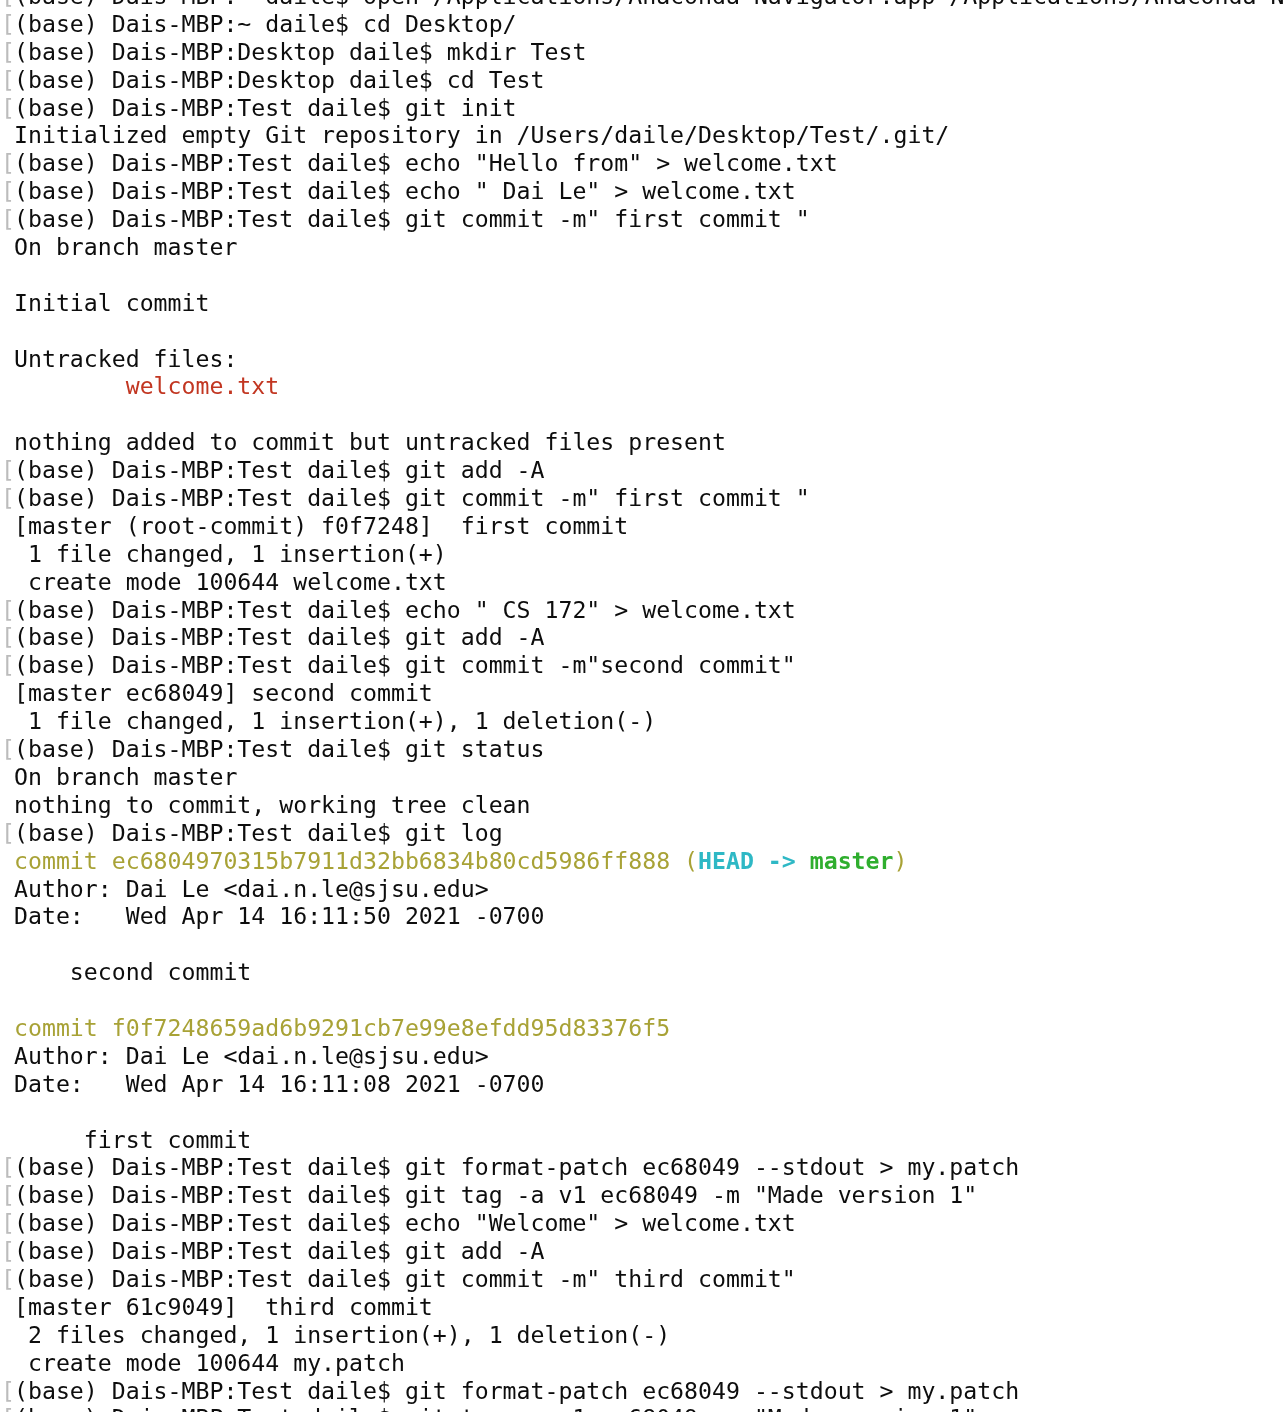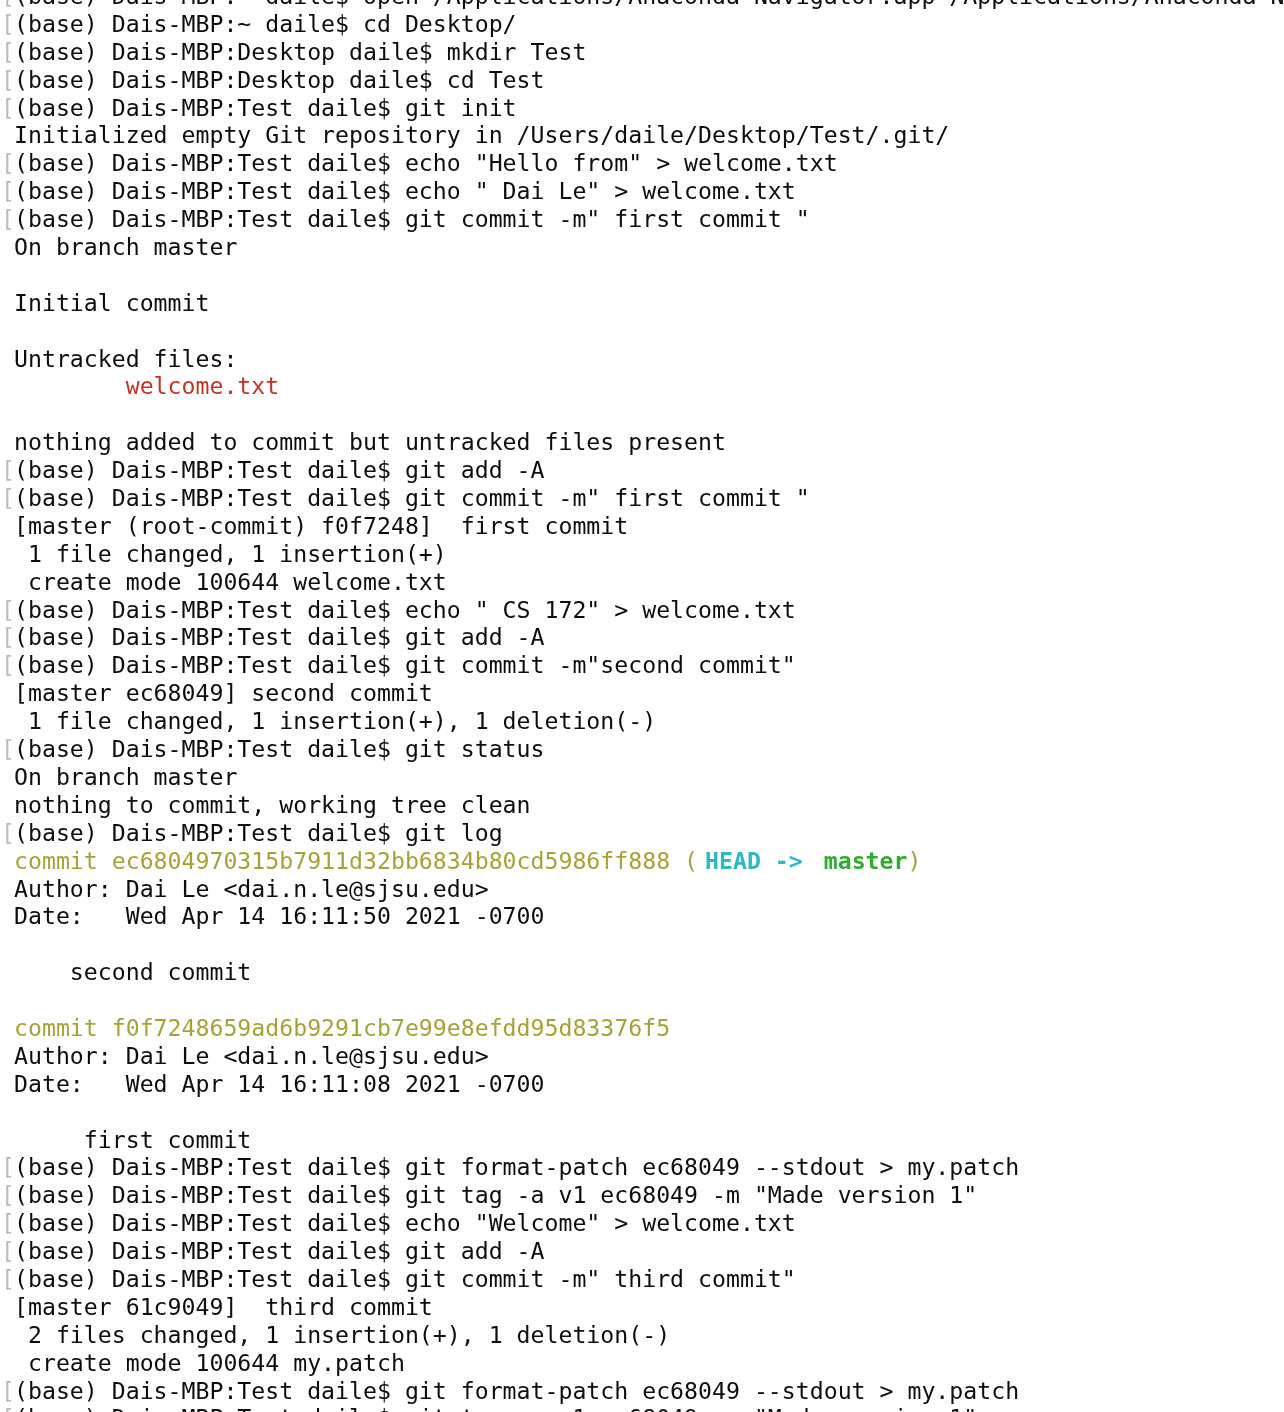--- a/index.html
+++ b/index.html
@@ -28,18 +28,18 @@
   }
   .ln {
     position: relative;
     height: 27.9px;
   }
   .mark {
     position: absolute;
     left: -13px;
     top: 0;
   }
-  .seg-bold { font-weight: bold; margin-left: 7px; }
+  .seg-bold { font-weight: bold; }
 </style>
 </head>
 <body style="background: rgb(255, 255, 255);">
 
 <div class="terminal" style="color: rgb(13, 13, 13);"><div class="ln"><span class="mark" style="color: rgb(188, 188, 188);">[</span><span>(base) Dais-MBP:~ daile$ open /Applications/Anaconda-Navigator.app /Applications/Anaconda-Navigator.app</span></div><div class="ln"><span class="mark" style="color: rgb(188, 188, 188);">[</span><span>(base) Dais-MBP:~ daile$ cd Desktop/</span></div><div class="ln"><span class="mark" style="color: rgb(188, 188, 188);">[</span><span>(base) Dais-MBP:Desktop daile$ mkdir Test</span></div><div class="ln"><span class="mark" style="color: rgb(188, 188, 188);">[</span><span>(base) Dais-MBP:Desktop daile$ cd Test</span></div><div class="ln"><span class="mark" style="color: rgb(188, 188, 188);">[</span><span>(base) Dais-MBP:Test daile$ git init</span></div><div class="ln"><span>Initialized empty Git repository in /Users/daile/Desktop/Test/.git/</span></div><div class="ln"><span class="mark" style="color: rgb(188, 188, 188);">[</span><span>(base) Dais-MBP:Test daile$ echo "Hello from" &gt; welcome.txt</span></div><div class="ln"><span class="mark" style="color: rgb(188, 188, 188);">[</span><span>(base) Dais-MBP:Test daile$ echo " Dai Le" &gt; welcome.txt</span></div><div class="ln"><span class="mark" style="color: rgb(188, 188, 188);">[</span><span>(base) Dais-MBP:Test daile$ git commit -m" first commit "</span></div><div class="ln"><span>On branch master</span></div><div class="ln"><span></span>&nbsp;</div><div class="ln"><span>Initial commit</span></div><div class="ln"><span></span>&nbsp;</div><div class="ln"><span>Untracked files:</span></div><div class="ln"><span style="color: rgb(194, 54, 33);">        welcome.txt</span></div><div class="ln"><span></span>&nbsp;</div><div class="ln"><span>nothing added to commit but untracked files present</span></div><div class="ln"><span class="mark" style="color: rgb(188, 188, 188);">[</span><span>(base) Dais-MBP:Test daile$ git add -A</span></div><div class="ln"><span class="mark" style="color: rgb(188, 188, 188);">[</span><span>(base) Dais-MBP:Test daile$ git commit -m" first commit "</span></div><div class="ln"><span>[master (root-commit) f0f7248]  first commit</span></div><div class="ln"><span> 1 file changed, 1 insertion(+)</span></div><div class="ln"><span> create mode 100644 welcome.txt</span></div><div class="ln"><span class="mark" style="color: rgb(188, 188, 188);">[</span><span>(base) Dais-MBP:Test daile$ echo " CS 172" &gt; welcome.txt</span></div><div class="ln"><span class="mark" style="color: rgb(188, 188, 188);">[</span><span>(base) Dais-MBP:Test daile$ git add -A</span></div><div class="ln"><span class="mark" style="color: rgb(188, 188, 188);">[</span><span>(base) Dais-MBP:Test daile$ git commit -m"second commit"</span></div><div class="ln"><span>[master ec68049] second commit</span></div><div class="ln"><span> 1 file changed, 1 insertion(+), 1 deletion(-)</span></div><div class="ln"><span class="mark" style="color: rgb(188, 188, 188);">[</span><span>(base) Dais-MBP:Test daile$ git status</span></div><div class="ln"><span>On branch master</span></div><div class="ln"><span>nothing to commit, working tree clean</span></div><div class="ln"><span class="mark" style="color: rgb(188, 188, 188);">[</span><span>(base) Dais-MBP:Test daile$ git log</span></div><div class="ln"><span style="color: rgb(168, 162, 54);">commit ec6804970315b7911d32bb6834b80cd5986ff888 (</span><span class="seg-bold" style="color: rgb(46, 184, 197);">HEAD -&gt; </span><span class="seg-bold" style="color: rgb(47, 174, 46);">master</span><span style="color: rgb(168, 162, 54);">)</span></div><div class="ln"><span>Author: Dai Le &lt;dai.n.le@sjsu.edu&gt;</span></div><div class="ln"><span>Date:   Wed Apr 14 16:11:50 2021 -0700</span></div><div class="ln"><span></span>&nbsp;</div><div class="ln"><span>    second commit</span></div><div class="ln"><span></span>&nbsp;</div><div class="ln"><span style="color: rgb(168, 162, 54);">commit f0f7248659ad6b9291cb7e99e8efdd95d83376f5</span></div><div class="ln"><span>Author: Dai Le &lt;dai.n.le@sjsu.edu&gt;</span></div><div class="ln"><span>Date:   Wed Apr 14 16:11:08 2021 -0700</span></div><div class="ln"><span></span>&nbsp;</div><div class="ln"><span>     first commit</span></div><div class="ln"><span class="mark" style="color: rgb(188, 188, 188);">[</span><span>(base) Dais-MBP:Test daile$ git format-patch ec68049 --stdout &gt; my.patch</span></div><div class="ln"><span class="mark" style="color: rgb(188, 188, 188);">[</span><span>(base) Dais-MBP:Test daile$ git tag -a v1 ec68049 -m "Made version 1"</span></div><div class="ln"><span class="mark" style="color: rgb(188, 188, 188);">[</span><span>(base) Dais-MBP:Test daile$ echo "Welcome" &gt; welcome.txt</span></div><div class="ln"><span class="mark" style="color: rgb(188, 188, 188);">[</span><span>(base) Dais-MBP:Test daile$ git add -A</span></div><div class="ln"><span class="mark" style="color: rgb(188, 188, 188);">[</span><span>(base) Dais-MBP:Test daile$ git commit -m" third commit"</span></div><div class="ln"><span>[master 61c9049]  third commit</span></div><div class="ln"><span> 2 files changed, 1 insertion(+), 1 deletion(-)</span></div><div class="ln"><span> create mode 100644 my.patch</span></div><div class="ln"><span class="mark" style="color: rgb(188, 188, 188);">[</span><span>(base) Dais-MBP:Test daile$ git format-patch ec68049 --stdout &gt; my.patch</span></div><div class="ln"><span class="mark" style="color: rgb(188, 188, 188);">[</span><span>(base) Dais-MBP:Test daile$ git tag -a v1 ec68049 -m "Made version 1"</span></div></div>
 
 </body></html>

